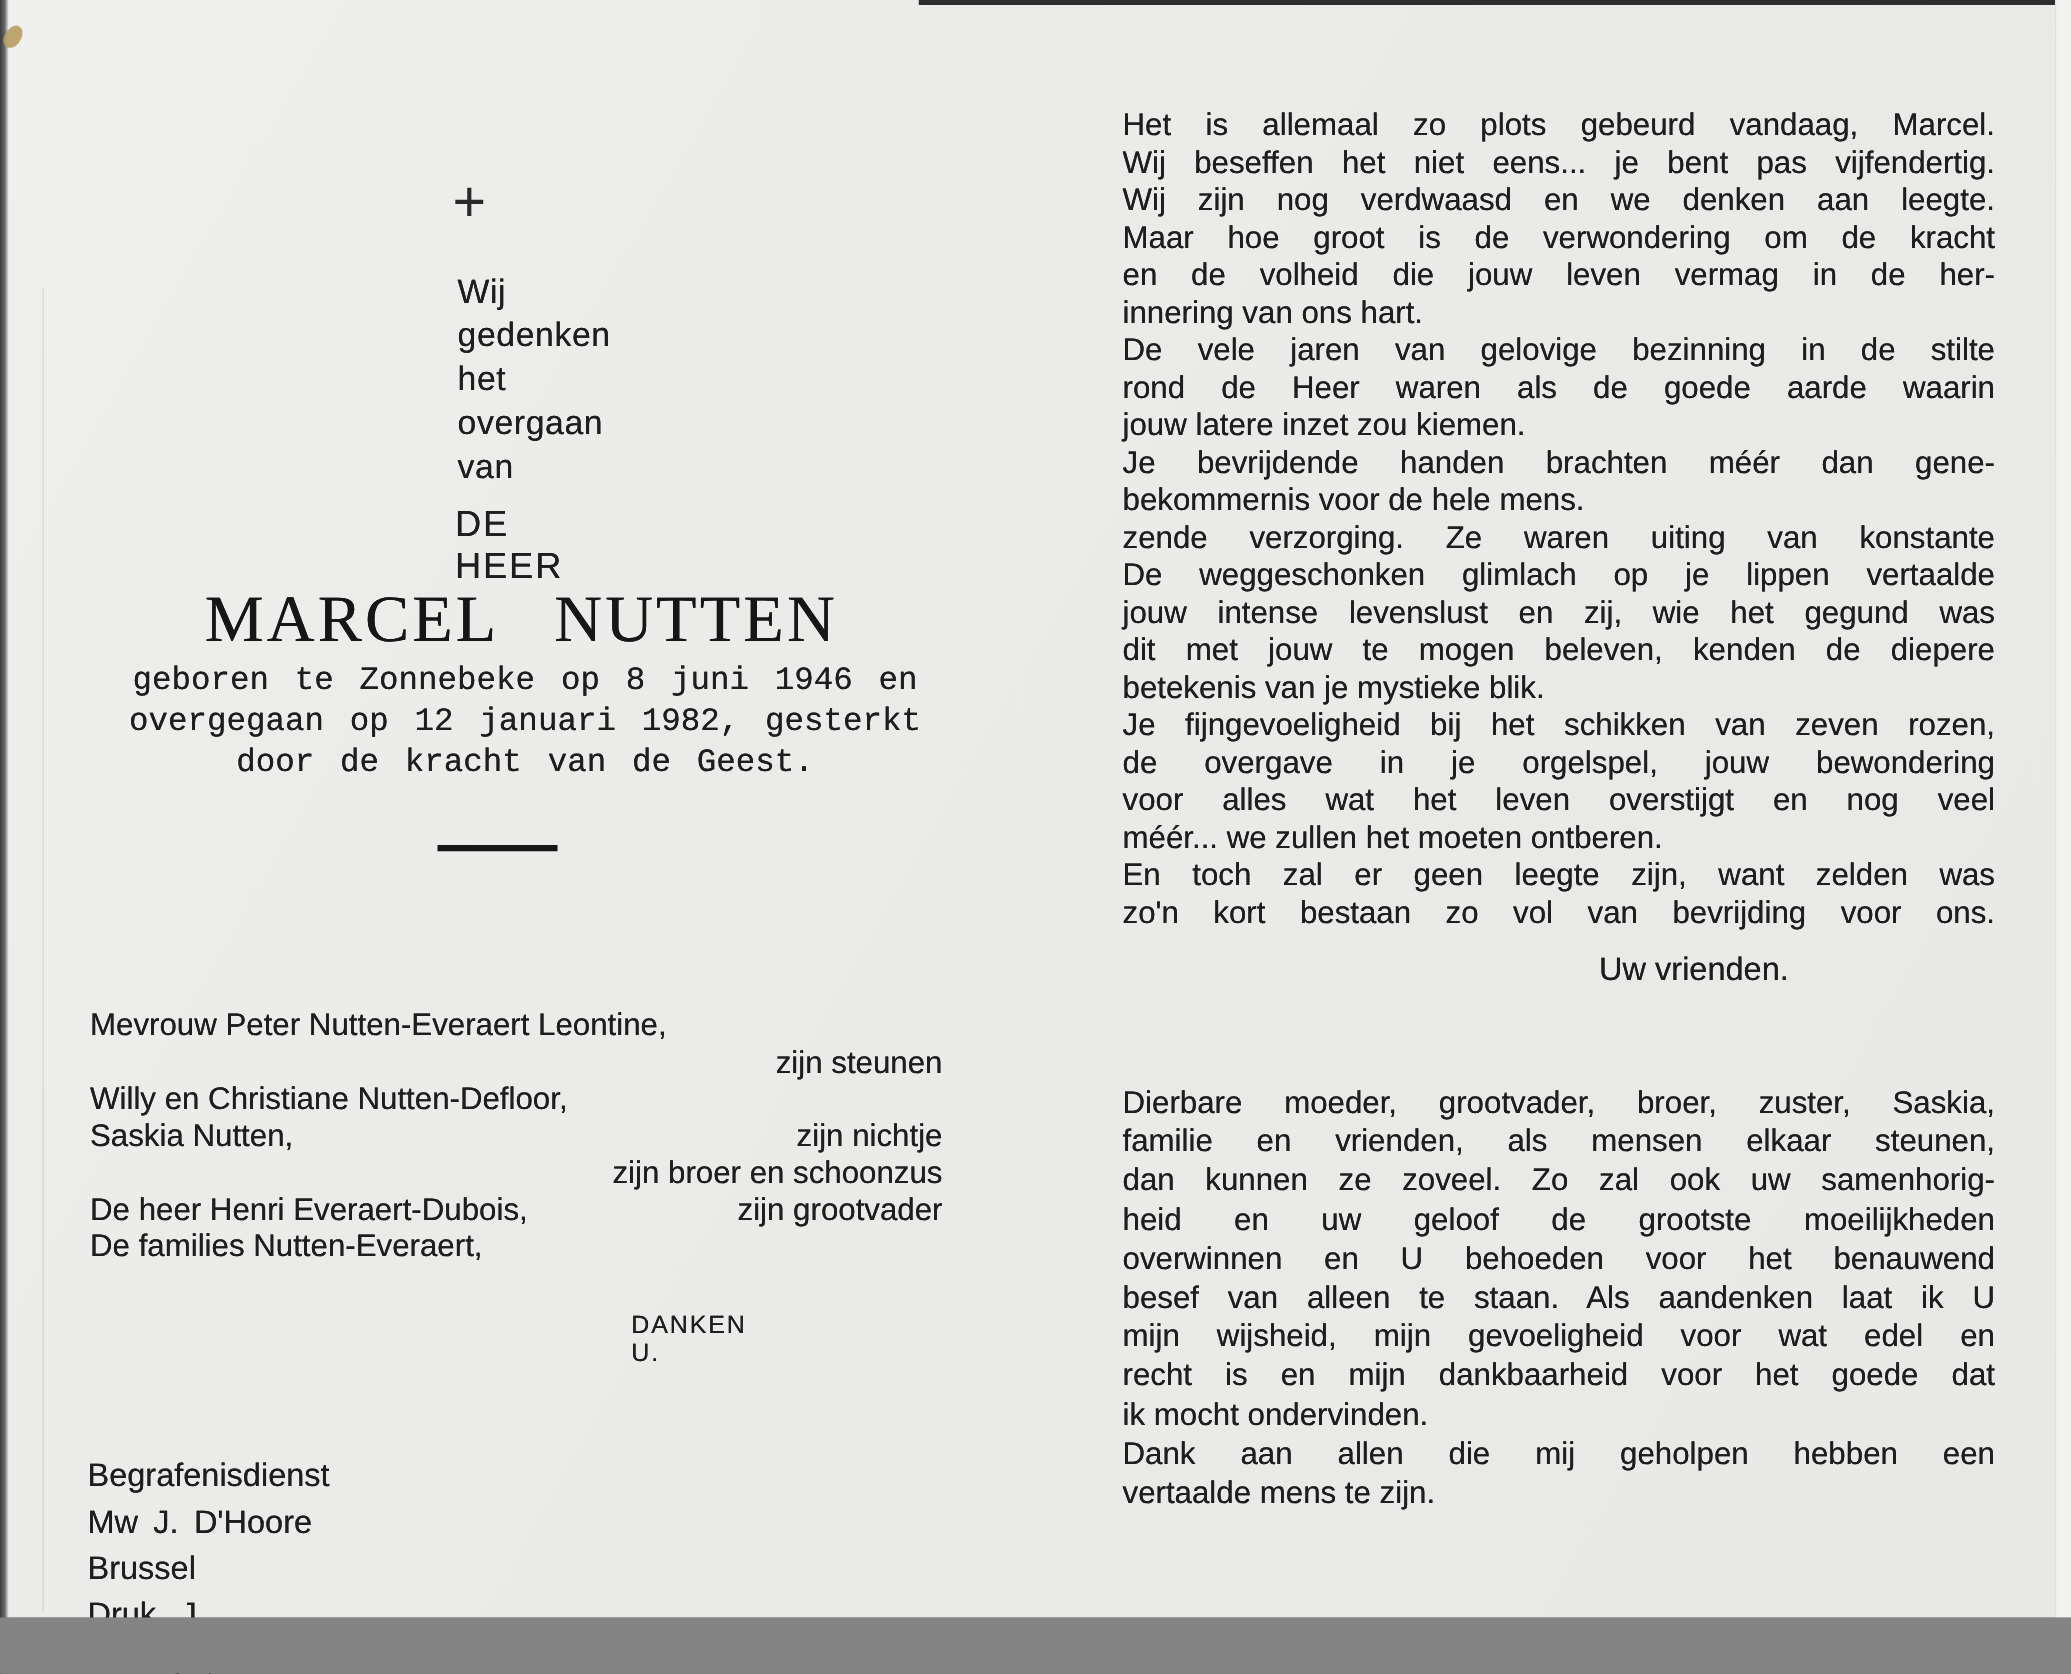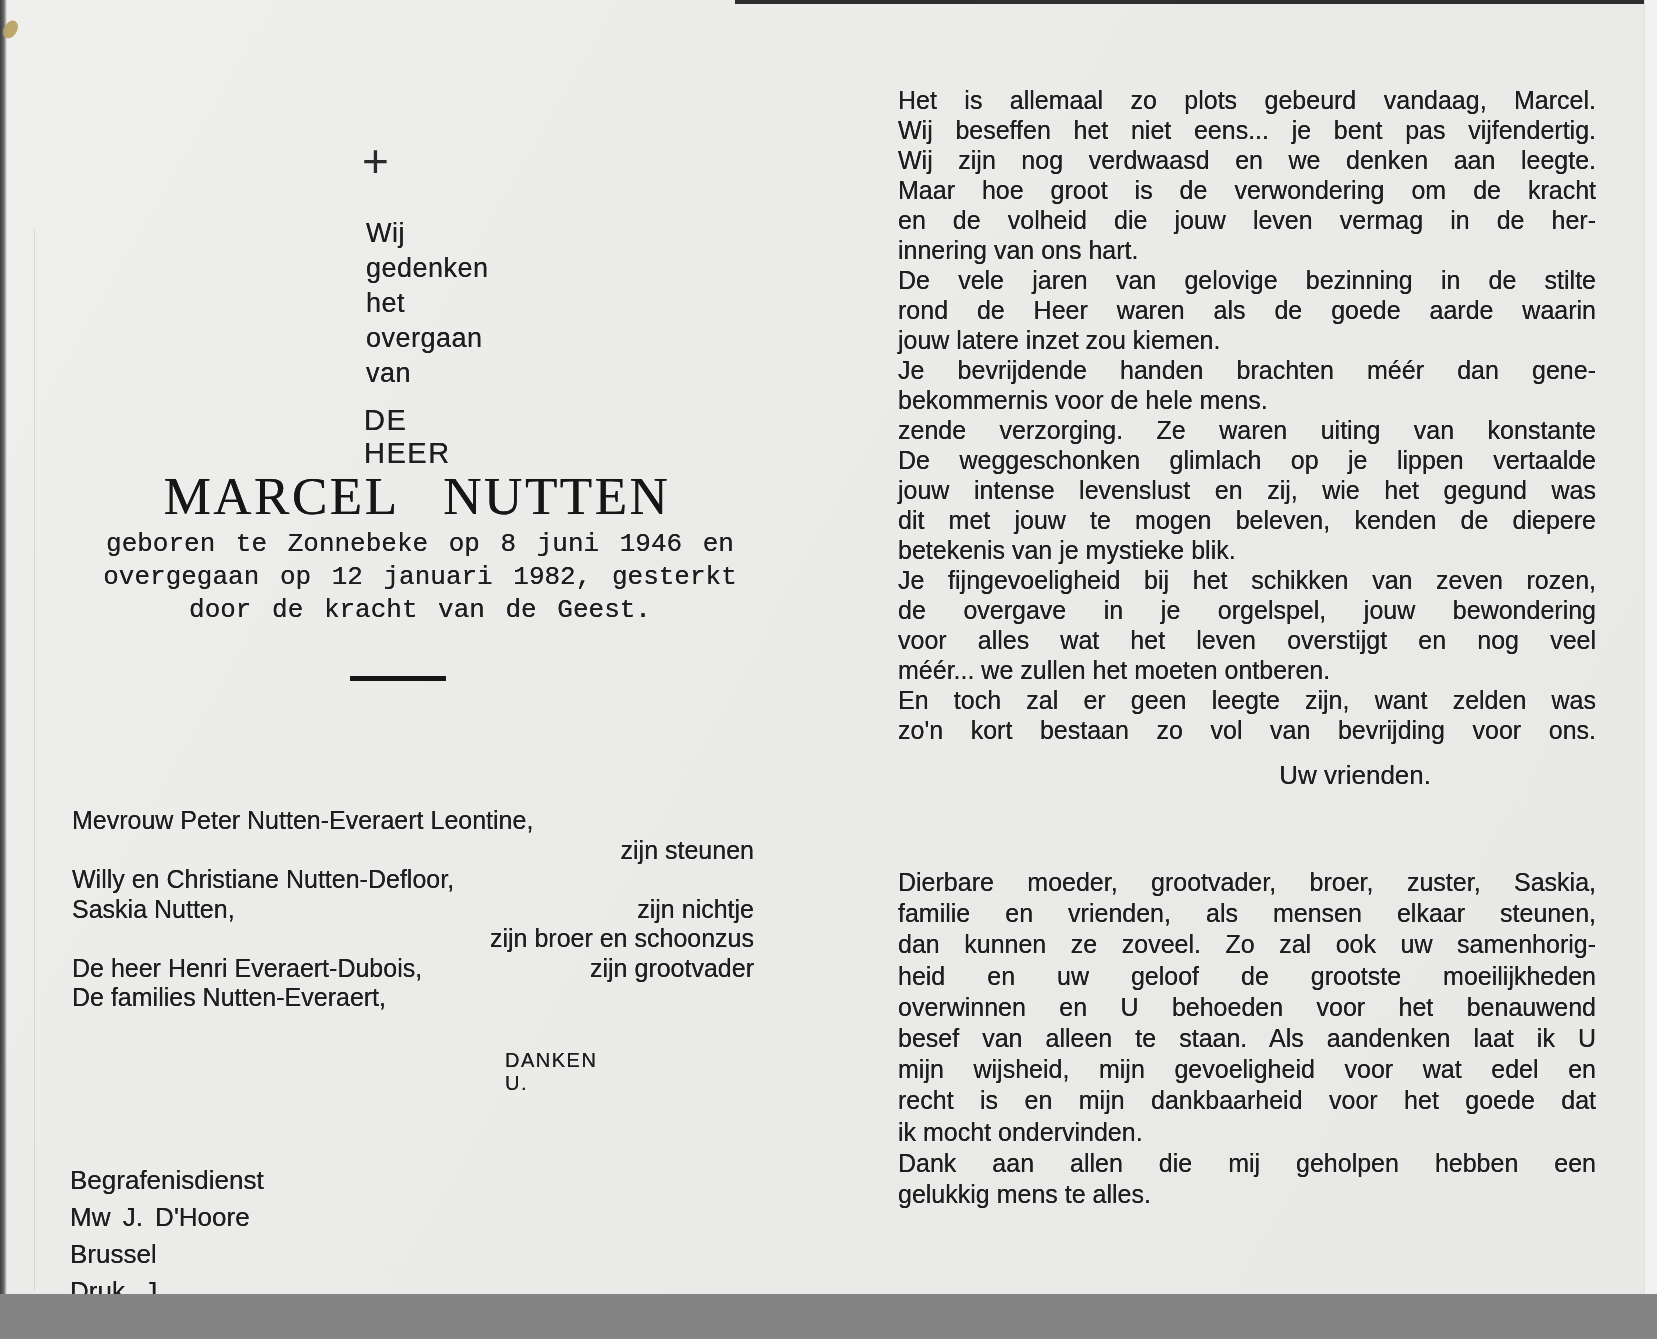--- a/index.html
+++ b/index.html
@@ -222,21 +222,21 @@
     <div class="pline">Dierbare moeder, grootvader, broer, zuster, Saskia,</div>
         <div class="pline">familie en vrienden, als mensen elkaar steunen,</div>
         <div class="pline">dan kunnen ze zoveel. Zo zal ook uw samenhorig-</div>
         <div class="pline">heid en uw geloof de grootste moeilijkheden</div>
         <div class="pline">overwinnen en U behoeden voor het benauwend</div>
         <div class="pline">besef van alleen te staan. Als aandenken laat ik U</div>
         <div class="pline">mijn wijsheid, mijn gevoeligheid voor wat edel en</div>
         <div class="pline">recht is en mijn dankbaarheid voor het goede dat</div>
         <div class="pline nj">ik mocht ondervinden.</div>
         <div class="pline">Dank aan allen die mij geholpen hebben een</div>
-        <div class="pline nj">gelukkig mens te alles.</div>
+        <div class="pline nj">vertaalde mens te zijn.</div>
       </div>
   </div>
 
   <div class="scratch"></div>
   <div class="edge-left"></div>
   <div class="tan-mark"></div>
   <div class="top-line"></div>
   <div class="right-strip"></div>
   <div class="bottom-band"></div>
 </div>

